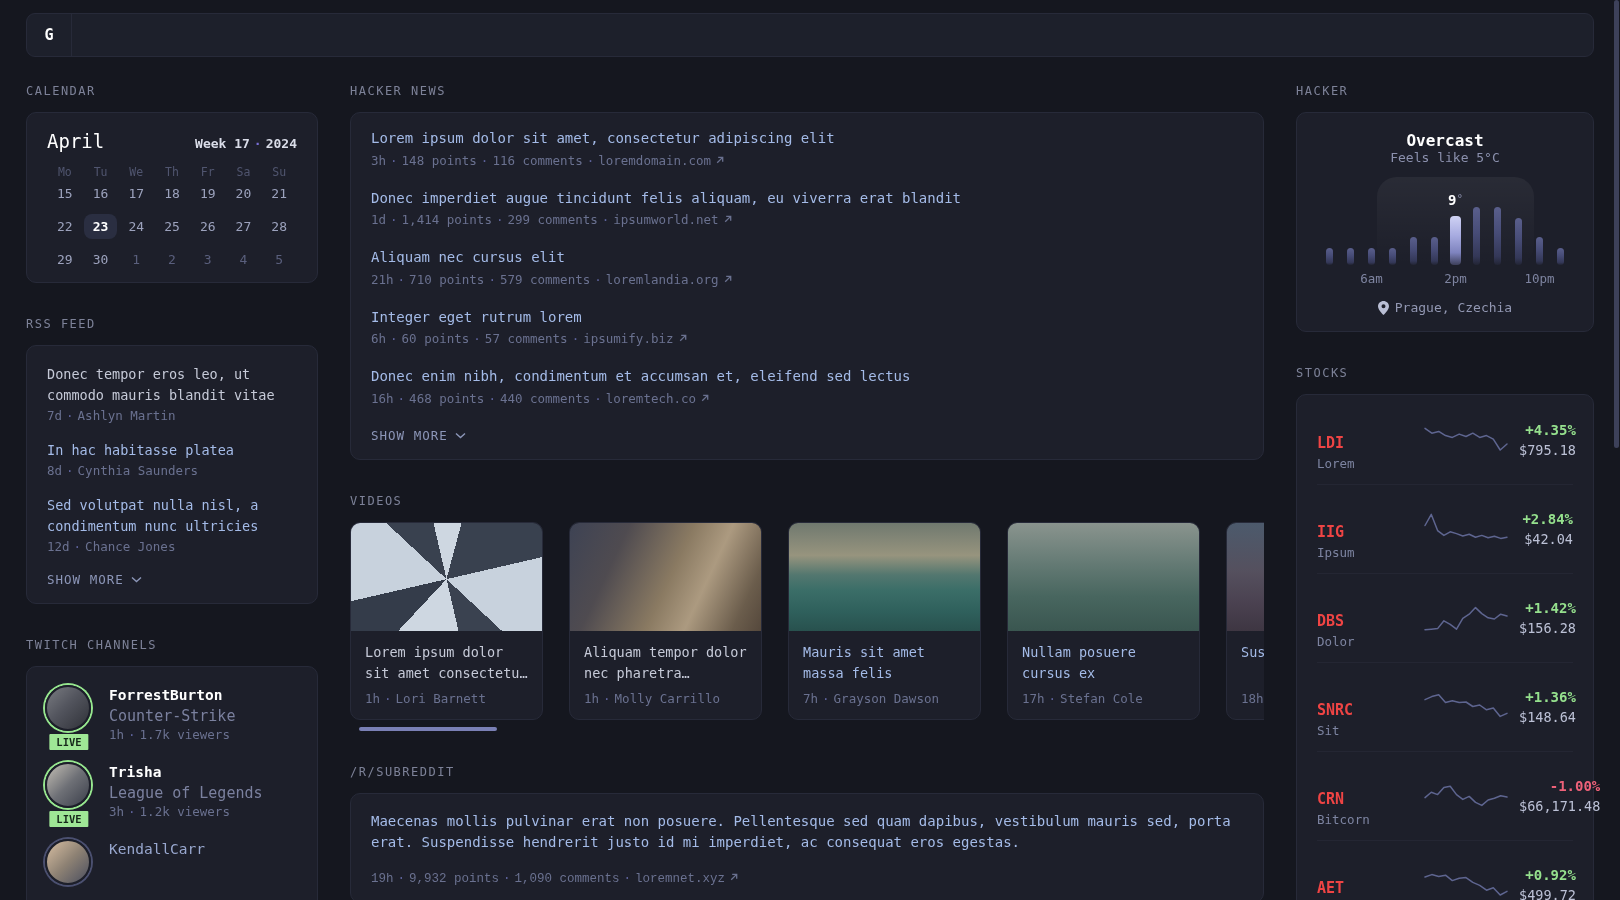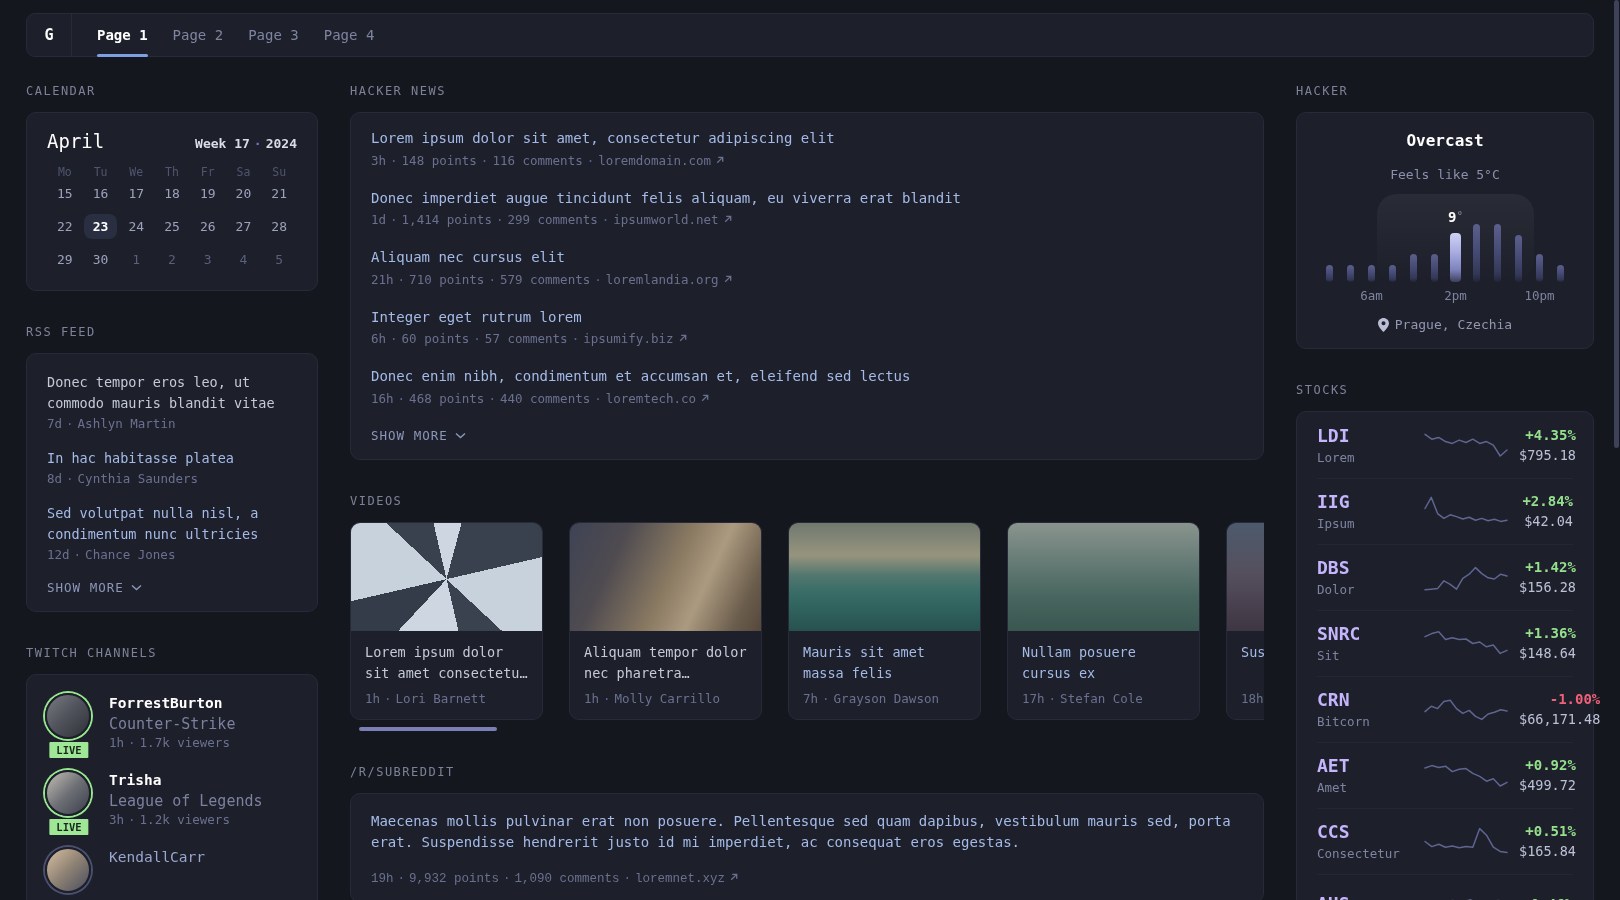--- a/index.html
+++ b/index.html
@@ -36,21 +36,21 @@
   .widget { margin-bottom:34px; }
   .widget-title { color:var(--header); font-size:12px; letter-spacing:1.5px; margin-bottom:14px; }
   .card { background:var(--card); border:1px solid var(--border); border-radius:10px; }
   .dot { color:var(--dot); margin:0 4px; }
   .meta { color:var(--muted); font-size:12.5px; }
   .meta .meta-domain { color:var(--muted); }
   .ext-arrow { display:inline-block; margin-left:4px; }
   .show-more { display:inline-flex; align-items:center; gap:7px; color:#8C96B8;
     font-size:12.5px; letter-spacing:1px; cursor:pointer; }
   
-  .cal-card { padding:17px 20px 18px; }
+  .cal-card { padding:17px 20px 10px; }
   .cal-head { display:flex; justify-content:space-between; align-items:baseline; margin-bottom:13px; }
   .cal-month { font-size:19px; color:#FFFFFF; }
   .cal-week { font-size:13px; color:#DADDE9; font-weight:bold; }
   .cal-week .dot { color:#7A6FD6; }
   .cal-grid { display:grid; grid-template-columns:repeat(7,1fr); row-gap:8px; text-align:center; }
   .cal-dow { color:#50556F; font-size:11.5px; margin-bottom:2px; }
   .cal-cell { color:#9CA2BD; font-size:13px; line-height:25px; }
   .cal-cell.out { color:#5A5F7D; }
   .cal-cell.sel span { display:inline-block; min-width:33px; background:#2A2E41; border-radius:8px;
     color:#FFFFFF; font-weight:bold; }
@@ -94,21 +94,21 @@
   .h-thumb { position:absolute; left:9px; top:0; width:138px; height:4px;
     border-radius:2px; background:#7A80B5; cursor:grab; }
   
   .reddit-card { padding:17px 20px 16px; }
   .reddit-title { display:block; font-size:14px; line-height:1.5; color:var(--link);
     text-decoration:none; cursor:pointer; }
   .reddit-card .meta { margin-top:19px;font-family:Liberation Mono, monospace; }
   
   .weather-card { padding:18px 22px 16px; text-align:center; }
   .w-cond { font-size:16px; font-weight:bold; color:#FFFFFF; }
-  .w-feels { font-size:13px; color:#8B90AD; margin-top:17px; }
+  .w-feels { font-size:13px; color:#8B90AD; margin-top:0; }
   .w-chart { position:relative; width:252px; height:88px; margin:12px auto 0; }
   .w-day { position:absolute; bottom:0; border-radius:20px; z-index:0;
     background:linear-gradient(180deg, rgba(255,255,255,0.055), rgba(255,255,255,0.015) 70%, rgba(255,255,255,0)); }
   .w-bars { position:absolute; inset:0; display:flex; align-items:flex-end; z-index:1; }
   .w-slot { width:21px; position:relative; display:flex; justify-content:center; align-items:flex-end; height:100%; }
   .w-bar { width:7px; border-radius:4px;
     background:linear-gradient(180deg,#5A5F8C 0%,#474C77 45%,#343858 85%,rgba(42,45,68,0.4) 100%); }
   .w-bar.hi { width:11px;
     background:linear-gradient(180deg,#CFD2F4 0%,#A7ABE0 40%,#7E83BE 75%,rgba(120,124,180,0.35) 100%); }
   .w-temp { position:absolute; left:50%; transform:translateX(-50%); color:#FFFFFF;
@@ -117,52 +117,37 @@
   .w-times { position:relative; width:252px; height:16px; margin:6px auto 0; }
   .w-time { position:absolute; transform:translateX(-50%); font-size:12.5px; color:#7E84A0; top:0; }
   .w-loc { margin-top:13px; font-size:13px; color:#9297B2; display:flex;
     align-items:center; justify-content:center; gap:6px; }
   
   .stocks-card { padding:1px 20px 10px; }
   .stock-row { display:flex; align-items:center; justify-content:space-between; gap:10px;
     padding:12px 0 13px; border-top:1px solid #242633; cursor:pointer; }
   .stock-row:first-child { border-top:none; }
   .stock-left { width:96px; flex:none; }
-  .stock-sym { font-size:18px; font-weight:bold; color:#c4b5fd; }
+  .stock-sym { font-size:15px; font-weight:bold; color:#ef4444;margin-top:26px; }
   .stock-name { font-size:12.5px; color:#7D84A1; margin-top:4px; }
   .stock-spark { flex:none; }
   .stock-right { text-align:right; flex:1; }
   .stock-chg { font-size:14px; font-weight:bold; }
   .stock-chg.pos { color:var(--green); }
   .stock-chg.neg { color:var(--red); }
   .stock-price { font-size:13.5px; color:var(--price); margin-top:4px; }
   
   .v-scrollbar { position:absolute; right:1px; top:0; width:5px; height:448px;
     background:#3D415A; border-radius:3px; cursor:grab; }
 </style>
 </head>
 <body>
 
 <header class="topbar">
   <div class="logo-cell">G</div>
-  <nav class="tabs" id="tabs">
-      <a class="tab active">
-        <span class="tab-label">Page 1</span>
-        <span class="underline"></span>
-      </a>
-      <a class="tab">
-        <span class="tab-label">Page 2</span>
-      </a>
-      <a class="tab">
-        <span class="tab-label">Page 3</span>
-      </a>
-      <a class="tab">
-        <span class="tab-label">Page 4</span>
-      </a>
-    </nav>
 </header>
 
 <div class="main">
 
   <div class="col">
     <section class="widget">
       <div class="widget-title">CALENDAR</div>
       <div class="card cal-card">
         <div class="cal-head">
           <span class="cal-month">April</span>

